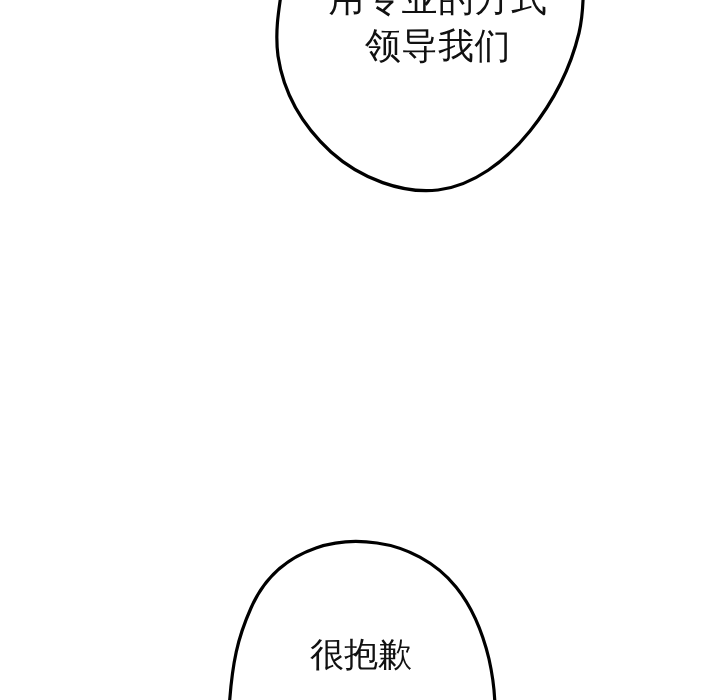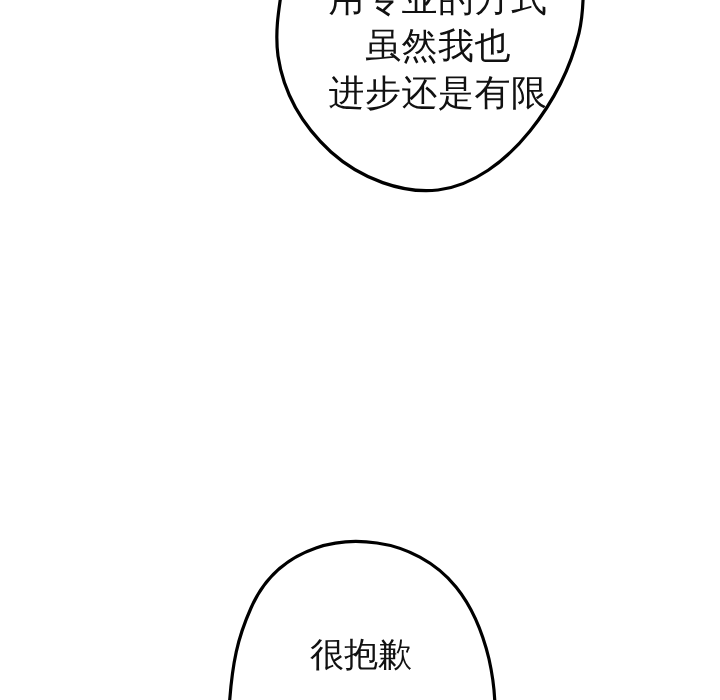--- a/index.html
+++ b/index.html
@@ -71,21 +71,20 @@
              C 264,578 287,558 316,548
              C 336,541 357,540 377,543
              C 406,547 436,562 456,587
              C 473,608 483,634 489,659
              C 493,677 495,694 495,710
              Z" stroke="#000000"></path>
   </svg>
 
   <div class="bubble-text bubble-text-top">
     <span class="line">用专业的方式</span>
-    <span class="line">虽然我也</span>
-    <span class="line">进步还是有限</span>
+    <span class="line">领导我们</span>
   </div>
 
   <div class="bubble-text bubble-text-bottom">
     <span class="line">很抱歉</span>
   </div>
 
 </div>
 
 </body></html>

